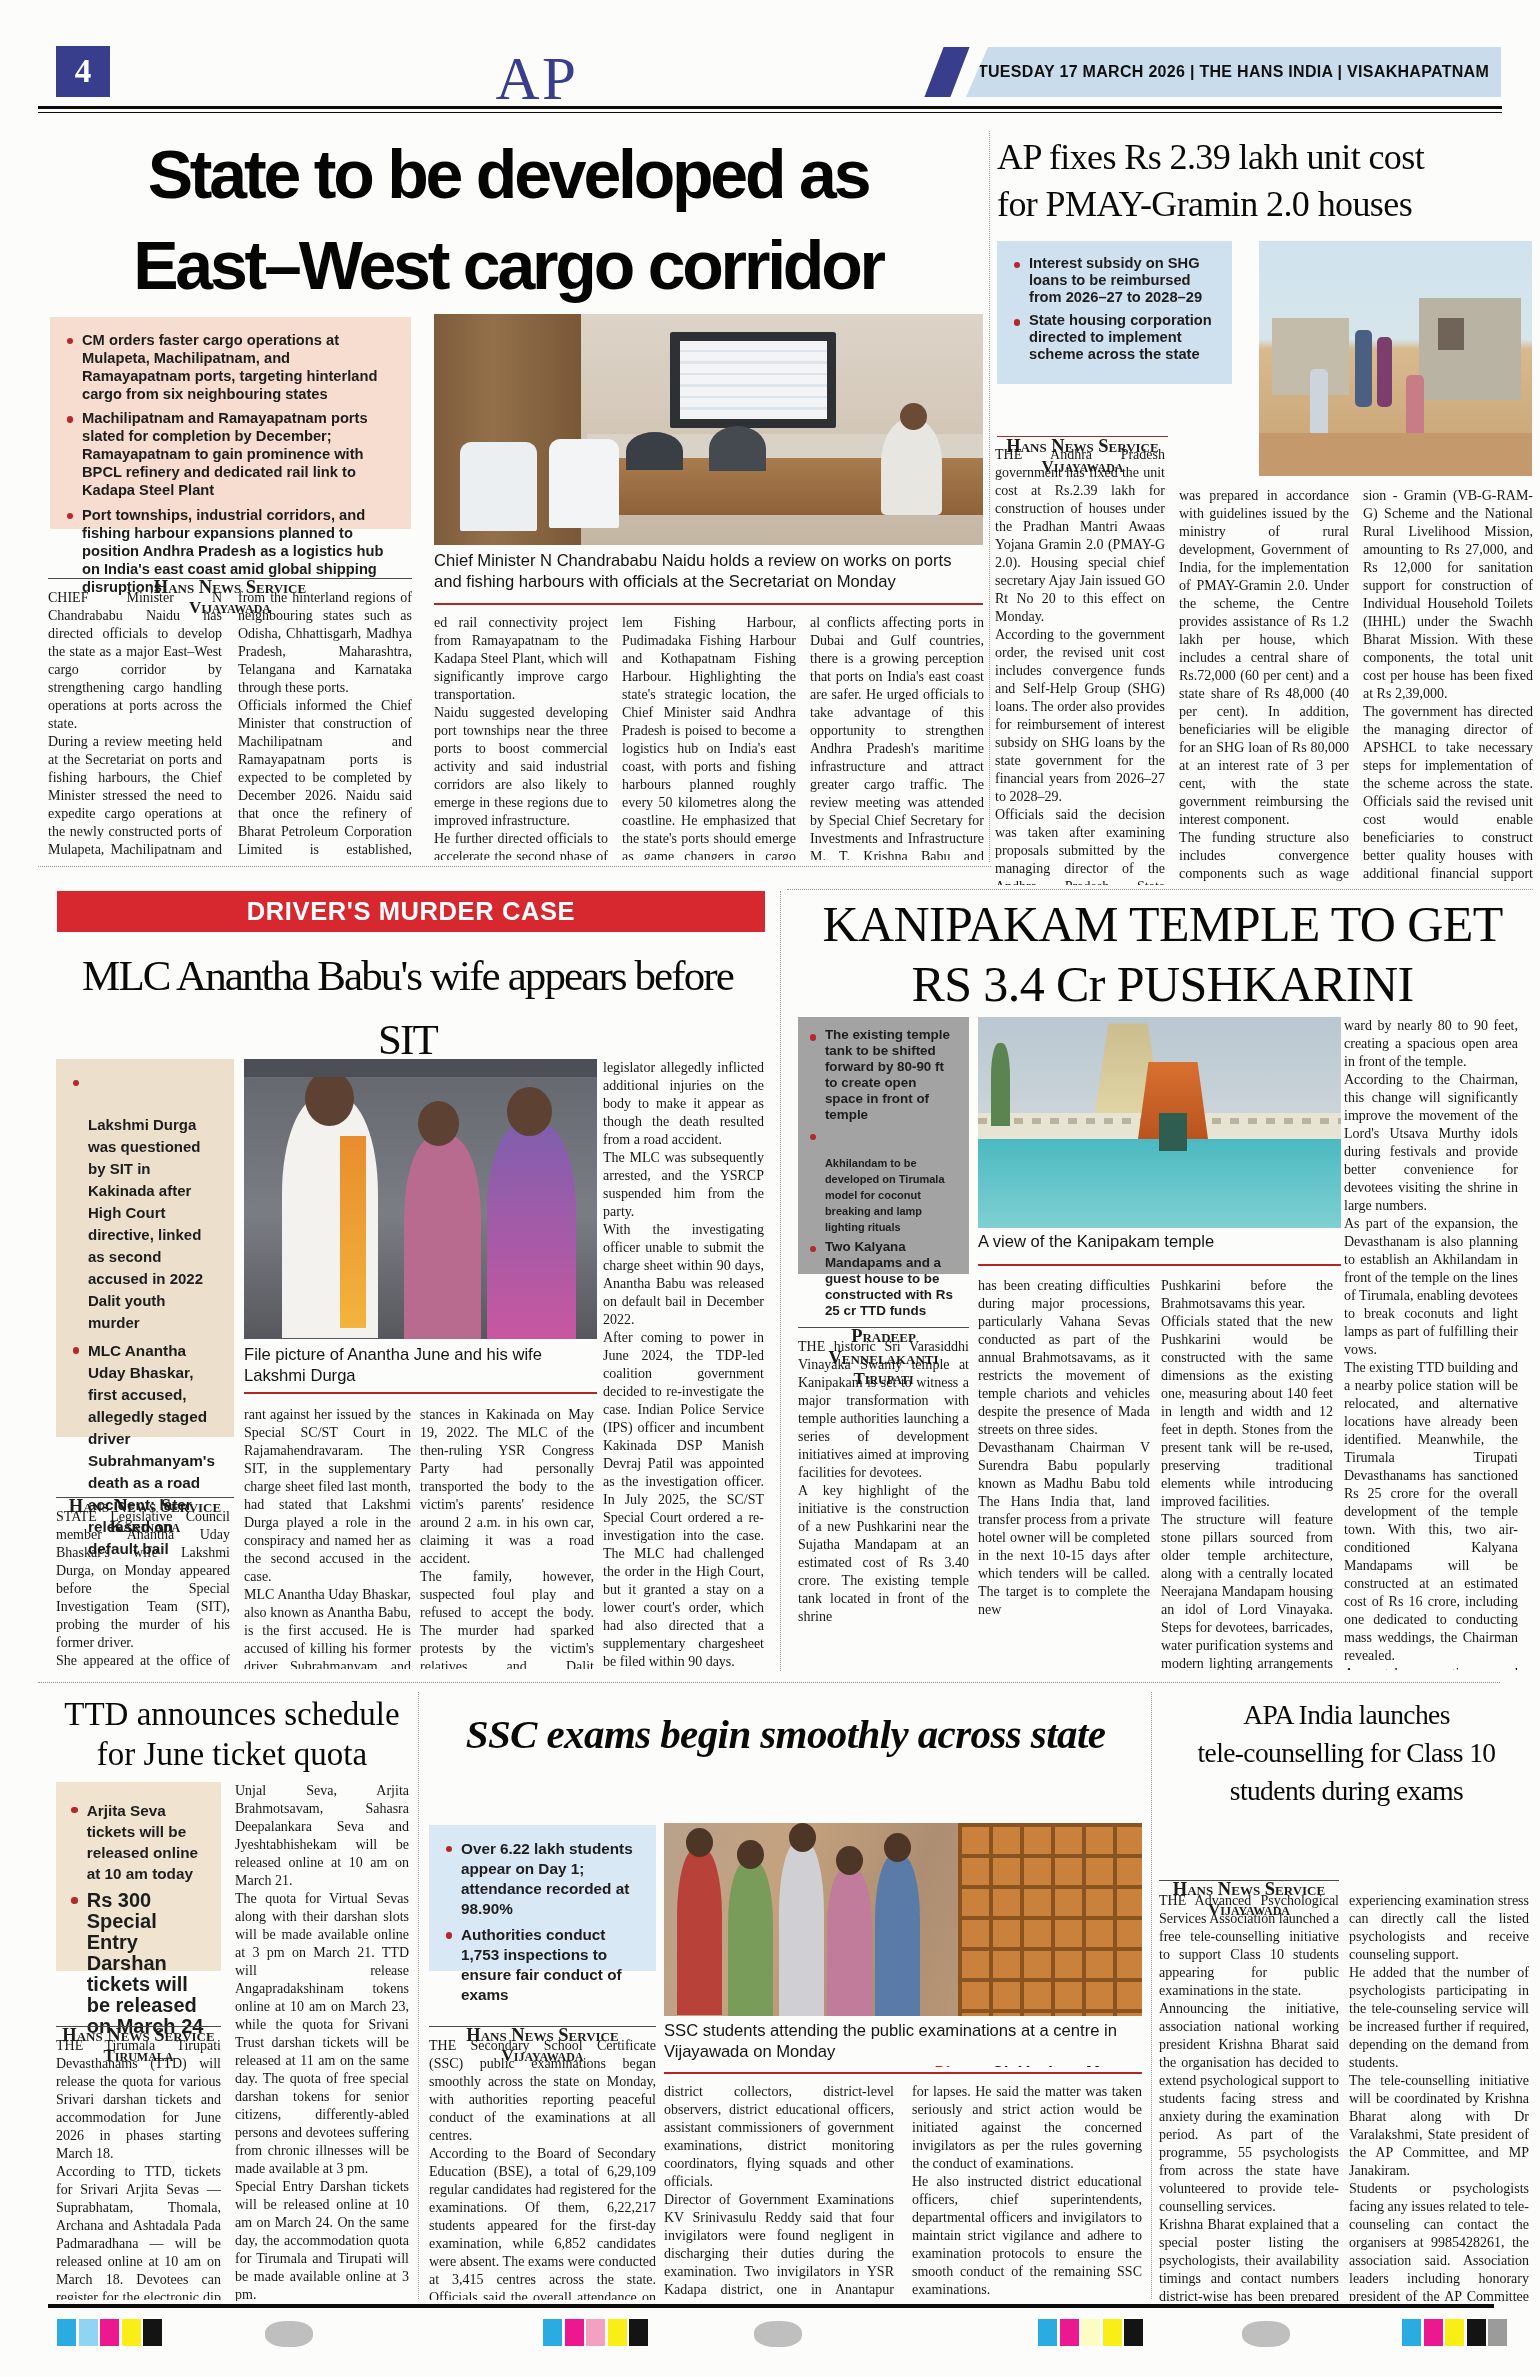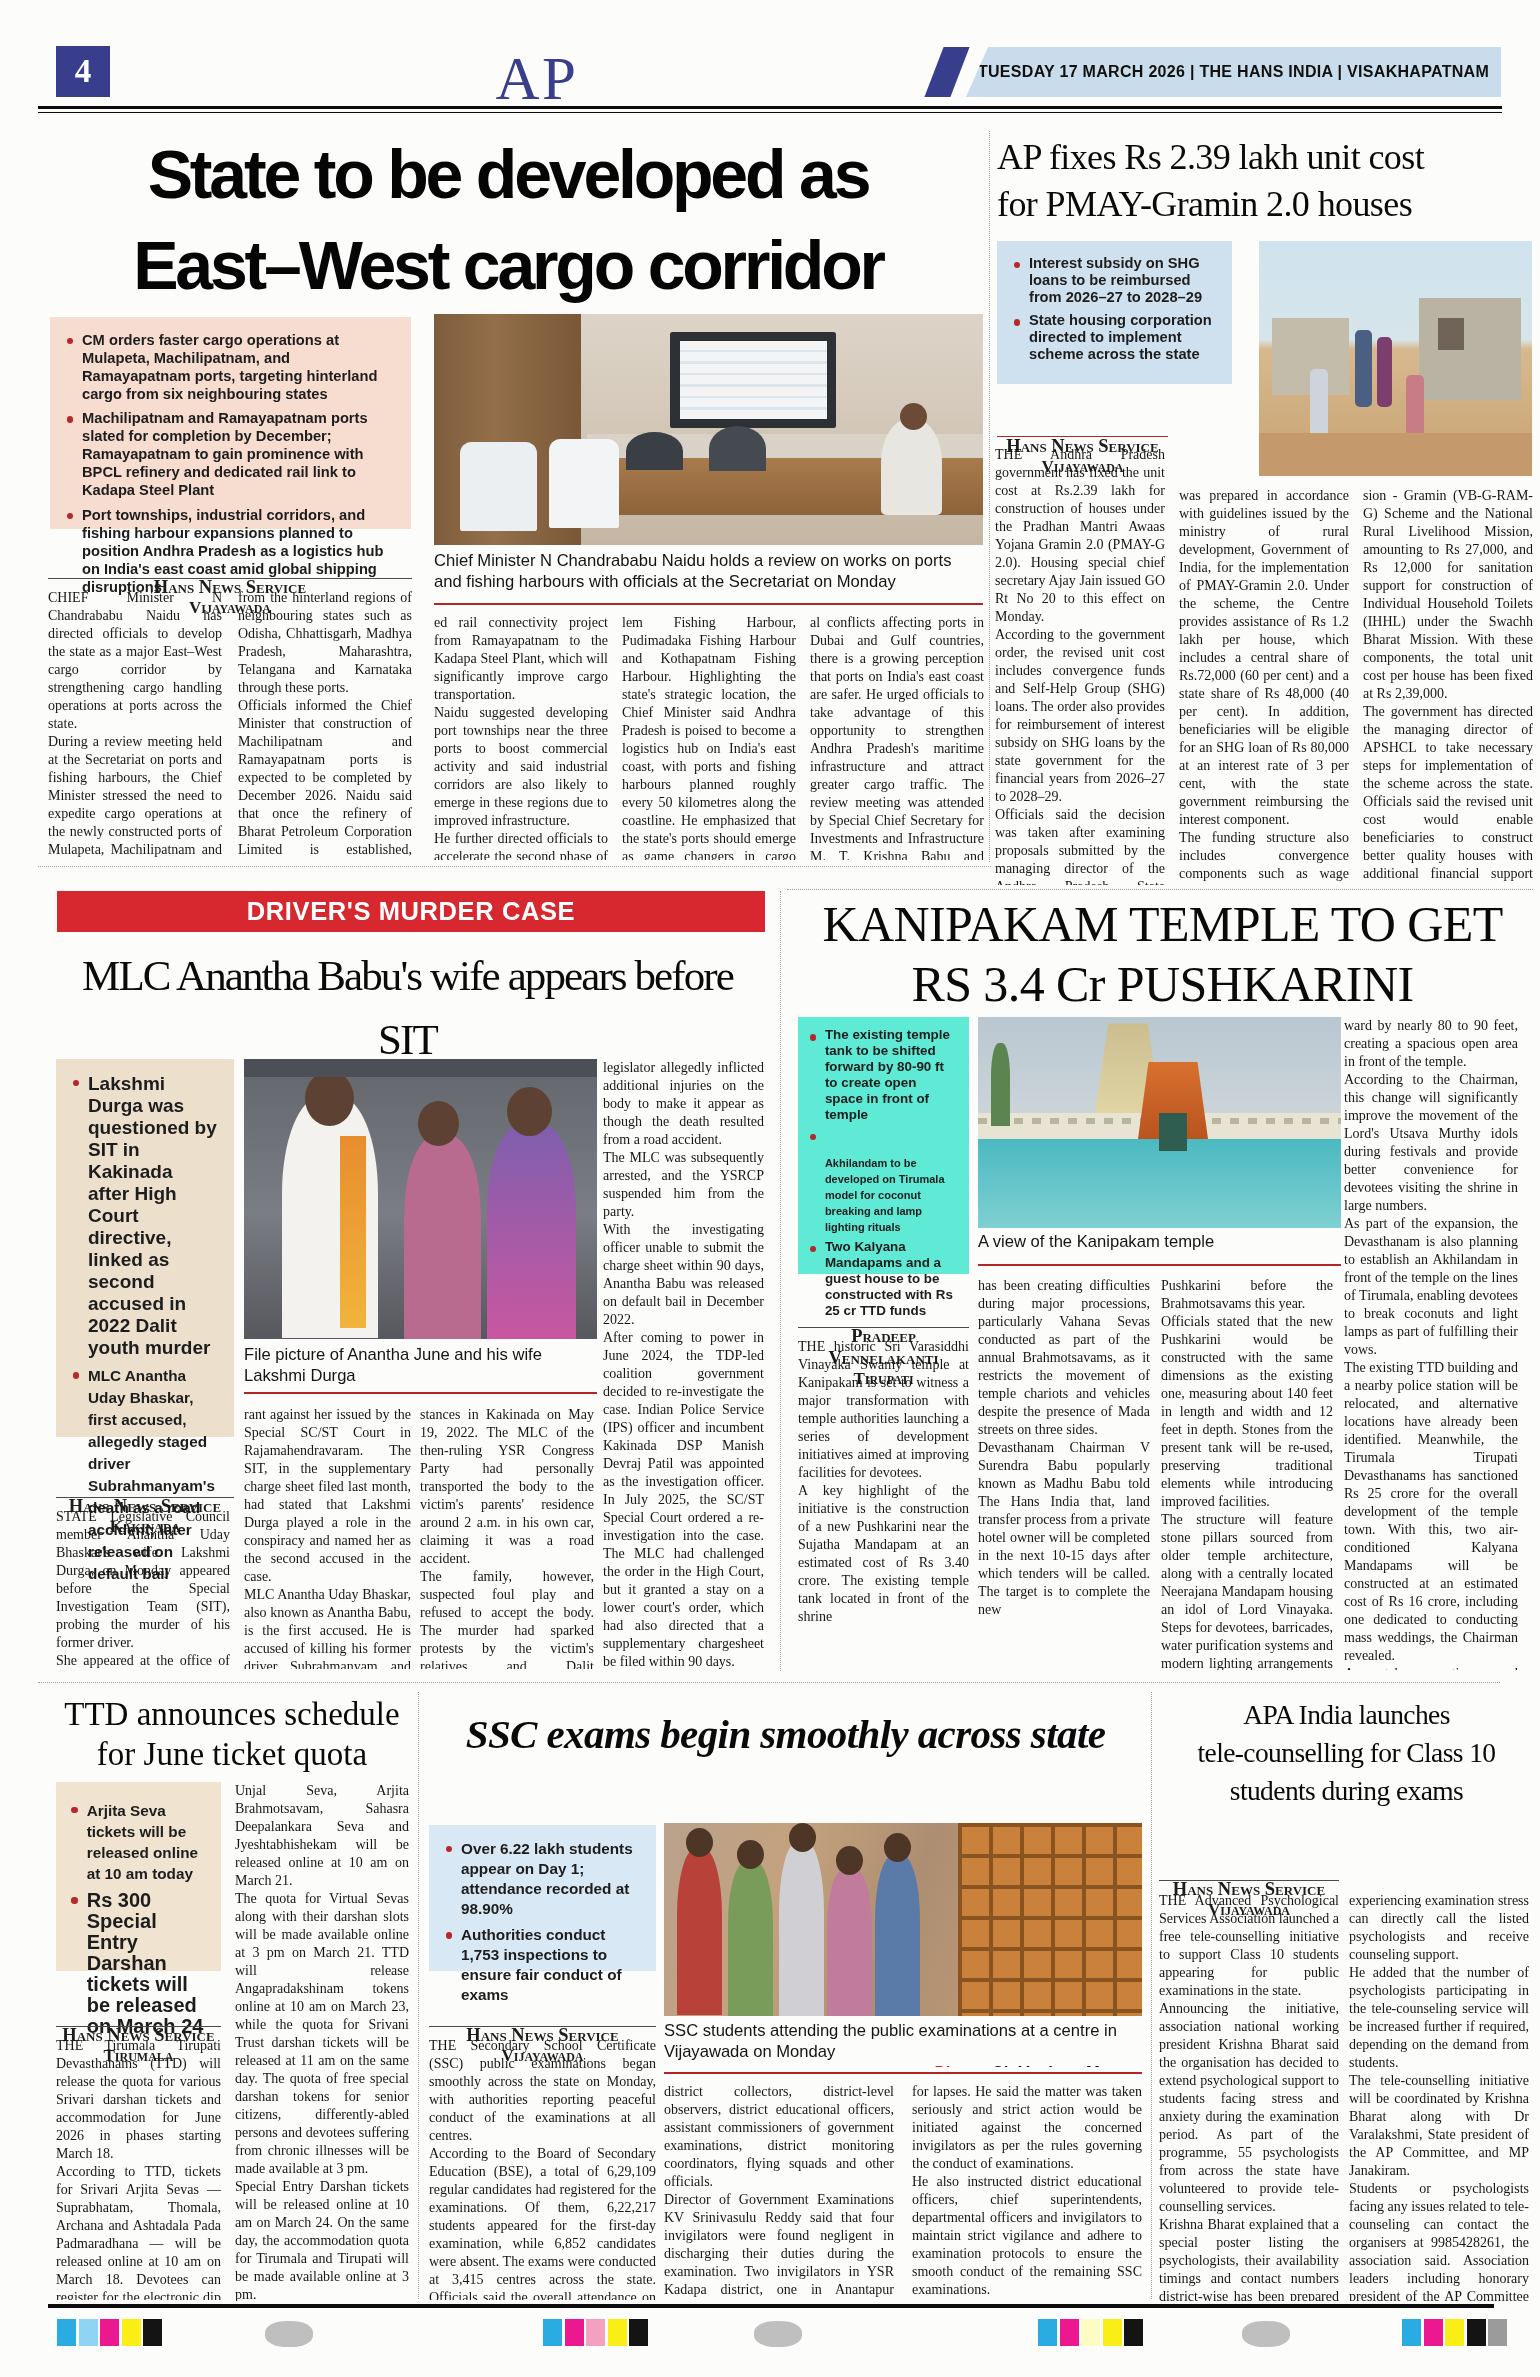--- a/index.html
+++ b/index.html
@@ -23,21 +23,21 @@
   .kicker{background:#d8282f;color:#fff;font-family:"Liberation Sans",sans-serif;font-weight:700;
           font-size:25.5px;letter-spacing:0.6px;display:flex;align-items:center;justify-content:center;}
   
   .bbox{box-sizing:border-box;padding:14px 16.6px;display:flex;flex-direction:column;gap:6.4px;}
   .bbox .brow{display:flex;gap:9px;}
   .bdot{flex:0 0 6.4px;width:6.4px;height:6.4px;border-radius:50%;background:#b5282c;margin-top:7px;}
   .btxt{font-family:"Liberation Sans",sans-serif;font-weight:700;color:#1d1d1d;}
   .salmon{background:#f6ddcf;}
   .blue{background:#cfe0ee;}
   .cream{background:#ece0cc;}
-  .lav{background:#5eead4;}
+  .lav{background:#a3a3a3;}
   .sky{background:#d8e8f4;}
   .cream2{background:#f0e4d0;}
   
   .byline{text-align:center;font-variant:small-caps;font-weight:700;color:#1c1c1c;}
   .byline .by{font-size:18.5px;line-height:22px;display:block;margin-top:44px;}
   .byline .place{font-size:17px;line-height:20.4px;display:block;}
   .byrule{border-top:1.9px solid #4a4a4a;}
   .byrule.red{border-top:1.9px solid #b22626;}
   
   .col{font-size:14px;line-height:18px;text-align:justify;overflow:hidden;hyphens:auto;}
@@ -166,21 +166,21 @@
   The funding structure also includes convergence components such as wage support under the Viksit Bharat–Guarantee Rozgar and Ajeevika Mis-</div>
   <div class="abs col preline" style="left:1363px;top:487px;width:170px;height:398px;">sion - Gramin (VB-G-RAM-G) Scheme and the National Rural Livelihood Mission, amounting to Rs 27,000, and Rs 12,000 for sanitation support for construction of Individual Household Toilets (IHHL) under the Swachh Bharat Mission. With these components, the total unit cost per house has been fixed at Rs 2,39,000.
   The government has directed the managing director of APSHCL to take necessary steps for implementation of the scheme across the state. Officials said the revised unit cost would enable beneficiaries to construct better quality houses with additional financial support through convergence schemes and SHG loans.</div>
 
   <div class="abs kicker" style="left:57px;top:891px;width:708px;height:41px;">DRIVER'S MURDER CASE</div>
   <div class="abs hl-serif" style="left:50px;top:944px;width:715px;font-size:43px;line-height:64px;letter-spacing:-1.9px;text-align:center;">MLC Anantha Babu's wife appears before SIT</div>
 
   <div class="abs bbox cream" style="left:56px;top:1059px;width:178px;height:378px;">
     <div class="brow">
         <span class="bdot"></span>
-        <span class="btxt" style="font-size:19px;line-height:22px;">Lakshmi Durga was questioned by SIT in Kakinada after High Court directive, linked as second accused in 2022 Dalit youth murder</span>
+        <span class="btxt" style="font-size:15px;line-height:22px;margin-top:41px;">Lakshmi Durga was questioned by SIT in Kakinada after High Court directive, linked as second accused in 2022 Dalit youth murder</span>
       </div>
     <div class="brow">
         <span class="bdot"></span>
         <span class="btxt" style="font-size:15.3px;line-height:22px;">MLC Anantha Uday Bhaskar, first accused, allegedly staged driver Subrahmanyam's death as a road accident; later released on default bail</span>
       </div>
   </div>
 
   <div class="abs photo family" style="left:244px;top:1059px;width:353px;height:280px;">
     <div class="ph" style="left:38px;top:38px;width:96px;height:241px;background:#f3f2ee;border-radius:40% 40% 0 0;"></div>
     <div class="ph" style="left:61px;top:11.5px;width:49px;height:55px;background:#5d4233;border-radius:50%;"></div>

